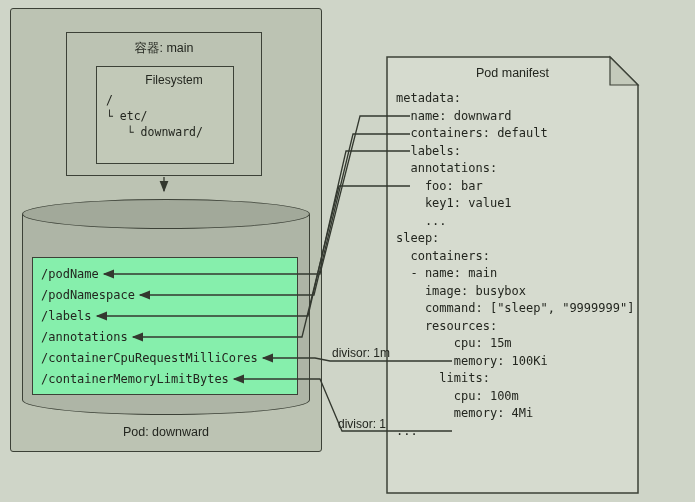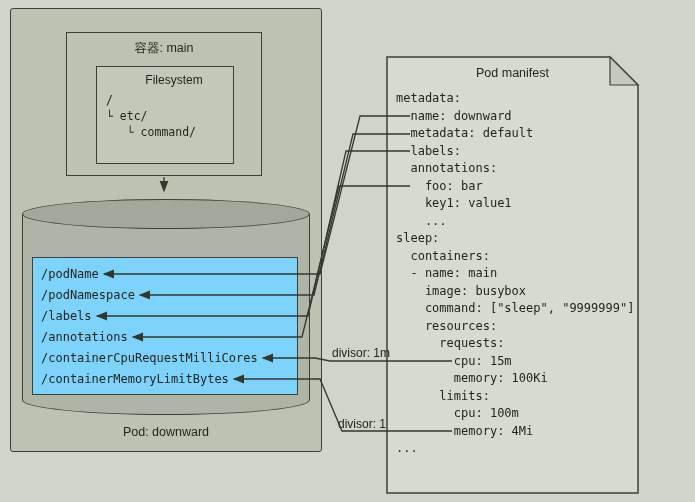--- a/index.html
+++ b/index.html
@@ -21,21 +21,21 @@
 
   
   .cyl-bottom { left:22px; top:385px; width:288px; height:30px; border-radius:50%;
                 background:#aeb5a6; border:1.5px solid #3c4137; }
   .cyl-body   { left:22px; top:214px; width:288px; height:186px; background:#aeb5a6;
                 border-left:1.5px solid #3c4137; border-right:1.5px solid #3c4137; }
   .cyl-top    { left:22px; top:199px; width:288px; height:30px; border-radius:50%;
                 background:#a2a99a; border:1.5px solid #3c4137; }
   .cyl-label  { left:22px; top:233px; width:288px; text-align:center; font-size:12px;margin-top:34px; }
 
-  .files-box { left:32px; top:257px; width:266px; height:138px; background:#7dd3fc;
+  .files-box { left:32px; top:257px; width:266px; height:138px; background:#86efac;
                padding:6px 0 0 8px; font-family:"DejaVu Sans Mono", monospace;
                font-size:12px; line-height:21px; }
   .file-line { white-space:pre; }
 
   .pod-label { left:10px; top:425px; width:312px; text-align:center; font-size:12.5px; }
 
   
   .manifest-svg, .arrows-svg { left:0; top:0; width:695px; height:502px; }
   .arrows-svg { pointer-events:none; }
   .manifest-title { left:387px; top:66px; width:251px; text-align:center; font-size:12.5px; }
@@ -54,21 +54,21 @@
 
   <div class="abs bordered pod-box"></div>
 
   <div class="abs bordered container-box"></div>
   <div class="abs container-title">容器: main</div>
   <div class="abs bordered fs-box"></div>
   <div class="abs fs-title">Filesystem</div>
   <div class="abs fs-tree">
       <div class="fs-line">/</div>
       <div class="fs-line">└ etc/</div>
-      <div class="fs-line">   └ command/</div>
+      <div class="fs-line">   └ downward/</div>
     </div>
 
   <div class="abs cyl-bottom"></div>
   <div class="abs cyl-body"></div>
   <div class="abs cyl-top"></div>
   <div class="abs cyl-label">downwardAPI卷</div>
 
   <div class="abs bordered files-box">
       <div class="file-line">/podName</div>
       <div class="file-line">/podNamespace</div>
@@ -81,33 +81,32 @@
   <div class="abs pod-label">Pod: downward</div>
 
   <svg class="abs manifest-svg" viewBox="0 0 695 502">
     <path d="M387,57 H610 L638,85 V493 H387 Z" fill="#d6dbcf" stroke="#3c4137" stroke-width="1.5"></path>
     <path d="M610,57 V85 H638 Z" fill="#c4cabb" stroke="#3c4137" stroke-width="1.2"></path>
   </svg>
   <div class="abs manifest-title">Pod manifest</div>
   <div class="abs yaml">
       <div class="yline">metadata:</div>
       <div class="yline">  name: downward</div>
-      <div class="yline">  metadata: default</div>
+      <div class="yline">  containers: default</div>
       <div class="yline">  labels:</div>
       <div class="yline">  annotations:</div>
       <div class="yline">    foo: bar</div>
       <div class="yline">    key1: value1</div>
       <div class="yline">    ...</div>
       <div class="yline">sleep:</div>
       <div class="yline">  containers:</div>
       <div class="yline">  - name: main</div>
       <div class="yline">    image: busybox</div>
       <div class="yline">    command: ["sleep", "9999999"]</div>
       <div class="yline">    resources:</div>
-      <div class="yline">      requests:</div>
       <div class="yline">        cpu: 15m</div>
       <div class="yline">        memory: 100Ki</div>
       <div class="yline">      limits:</div>
       <div class="yline">        cpu: 100m</div>
       <div class="yline">        memory: 4Mi</div>
       <div class="yline">...</div>
     </div>
 
   <div class="abs divisor divisor-cpu">divisor: 1m</div>
   <div class="abs divisor divisor-mem">divisor: 1</div>

